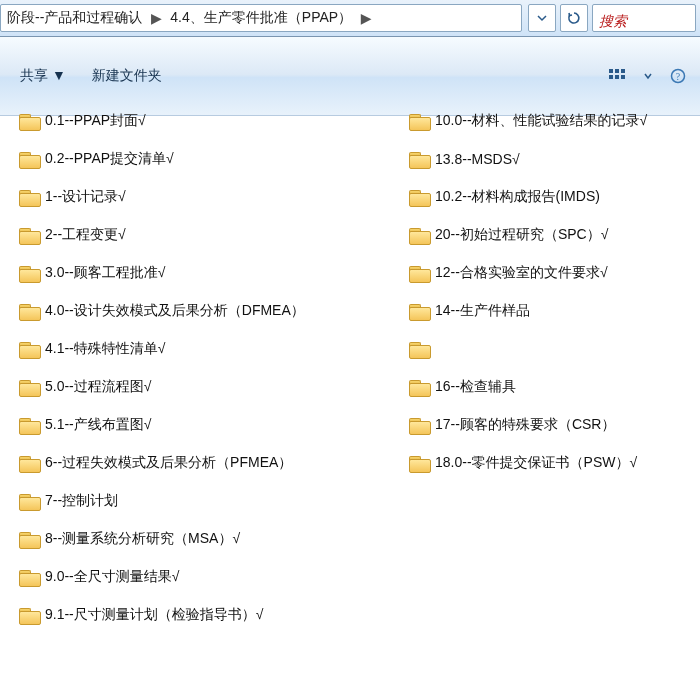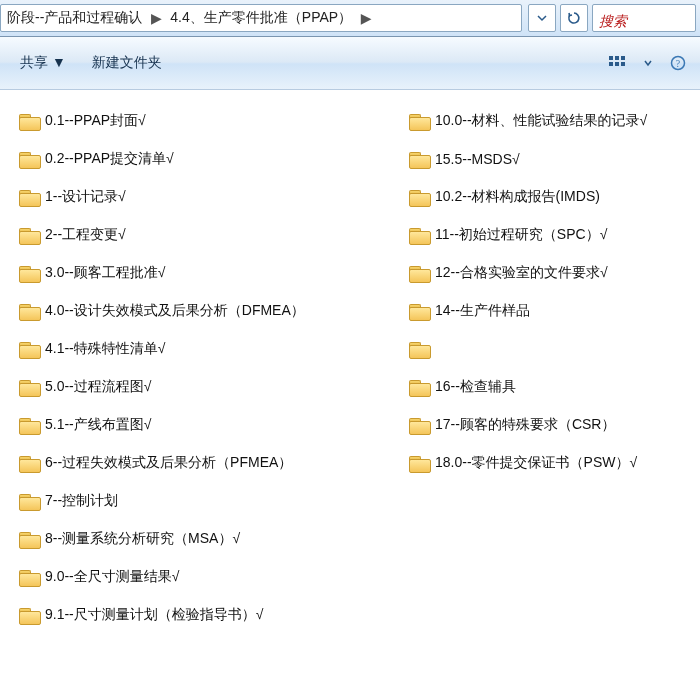--- a/index.html
+++ b/index.html
@@ -6,21 +6,21 @@
   .window{width:700px;height:700px;overflow:hidden;position:relative;background:#fff;}
   
   .addrbar{display:flex;height:36px;background:linear-gradient(#e9f2fb,#cfe3f7);border-bottom:1px solid #7a95b0;}
   .addr-field{flex:1;margin:4px 4px 4px 0;background:#fff;border:1px solid #8aa7c1;border-radius:2px;display:flex;align-items:center;overflow:hidden;}
   .crumb{padding:0 6px 0 6px;height:100%;display:flex;align-items:center;white-space:nowrap;color:#222;}
   .chev{width:16px;display:flex;align-items:center;justify-content:center;color:#555;}
   .addr-icons{display:flex;align-items:center;}
   .addr-icn{width:26px;height:26px;margin:5px 2px;border:1px solid #8aa7c1;border-radius:2px;background:#fff;display:flex;align-items:center;justify-content:center;color:#2a5a8a;}
   .search-field{width:90px;margin:4px 4px 4px 2px;background:#fff;border:1px solid #8aa7c1;border-radius:2px;display:flex;align-items:flex-end;padding:0 6px;color:#b91c1c;white-space:nowrap;overflow:hidden;font-style:italic;}
   
-  .toolbar{height:44px;background:linear-gradient(#f6fbff,#dce9f6 48%,#cfe3f7 52%,#e8f2fb);border-bottom:1px solid #b7cbe0;display:flex;align-items:center;padding:4px 8px;gap:2px;}
+  .toolbar{height:44px;background:linear-gradient(#f6fbff,#dce9f6 48%,#cfe3f7 52%,#e8f2fb);border-bottom:1px solid #b7cbe0;display:flex;align-items:center;padding:17px 8px;gap:2px;}
   .tbtn{padding:6px 12px;border-radius:3px;display:flex;align-items:center;gap:6px;color:#16324f;}
   .spacer{flex:1;}
   .view-icn{width:28px;height:24px;display:flex;align-items:center;justify-content:center;color:#2a5a8a;}
   
   .content{position:absolute;top:80px;left:0;right:0;bottom:0;padding:22px 10px 10px 14px;display:flex;gap:0;}
   .col{display:flex;flex-direction:column;}
   .col.left{width:390px;}
   .col.right{flex:1;}
   .item{display:flex;align-items:center;height:36px;gap:4px;padding:0 4px;border:1px solid transparent;border-radius:2px;white-space:nowrap;}
   .fname{color:#111;}
@@ -149,29 +149,29 @@
           <span class="fname">9.1--尺寸测量计划（检验指导书）√</span>
         </div>
       </div>
   <div class="col right" id="col-right">
         <div class="item">
           <span class="folder-icn"></span>
           <span class="fname">10.0--材料、性能试验结果的记录√</span>
         </div>
         <div class="item">
           <span class="folder-icn"></span>
-          <span class="fname">15.5--MSDS√</span>
+          <span class="fname">13.8--MSDS√</span>
         </div>
         <div class="item">
           <span class="folder-icn"></span>
           <span class="fname">10.2--材料构成报告(IMDS)</span>
         </div>
         <div class="item">
           <span class="folder-icn"></span>
-          <span class="fname">11--初始过程研究（SPC）√</span>
+          <span class="fname">20--初始过程研究（SPC）√</span>
         </div>
         <div class="item">
           <span class="folder-icn"></span>
           <span class="fname">12--合格实验室的文件要求√</span>
         </div>
         <div class="item">
           <span class="folder-icn"></span>
           <span class="fname">14--生产件样品</span>
         </div>
         <div class="item">

